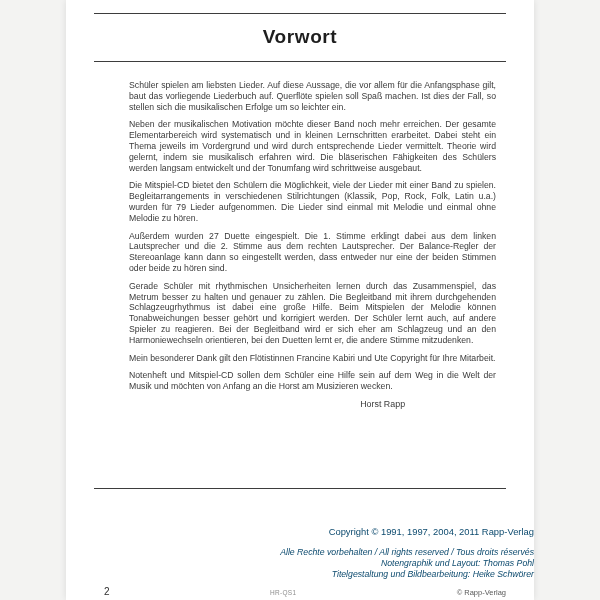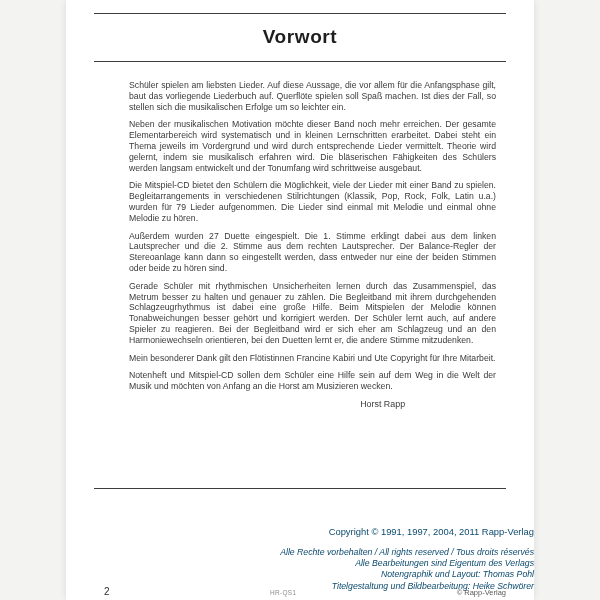--- a/index.html
+++ b/index.html
@@ -110,21 +110,20 @@
     <p>Mein besonderer Dank gilt den Flötistinnen Francine Kabiri und Ute Copyright für Ihre Mitarbeit.</p>
     <p>Notenheft und Mitspiel-CD sollen dem Schüler eine Hilfe sein auf dem Weg in die Welt der Musik und möchten von Anfang an die Horst am Musizieren wecken.</p>
     <p class="signature">Horst Rapp</p>
   </div>
 
   <div class="rule above-colophon"></div>
 
   <div class="colophon">
     <p class="copyright">Copyright © 1991, 1997, 2004, 2011 Rapp-Verlag</p>
     <p class="credit">Alle Rechte vorbehalten / All rights reserved / Tous droits réservés</p>
-    <p class="credit">Alle Bearbeitungen sind Eigentum des Verlags</p>
     <p class="credit">Notengraphik und Layout: Thomas Pohl</p>
     <p class="credit">Titelgestaltung und Bildbearbeitung: Heike Schwörer</p>
   </div>
 
   <div class="footer">
     <span class="pagenum">2</span>
     <span class="code">HR-QS1</span>
     <span class="pub">© Rapp-Verlag</span>
   </div>
 

